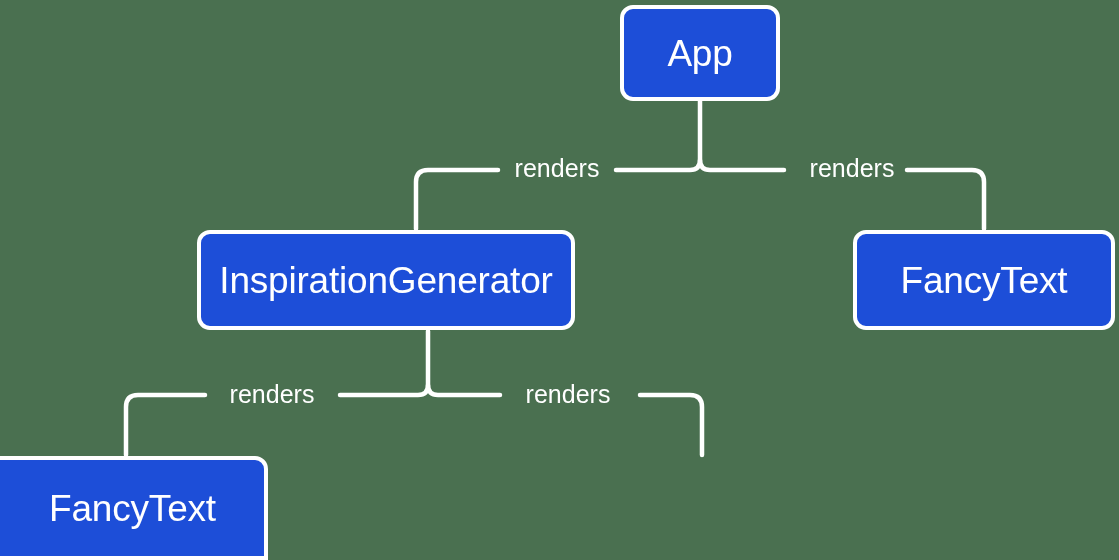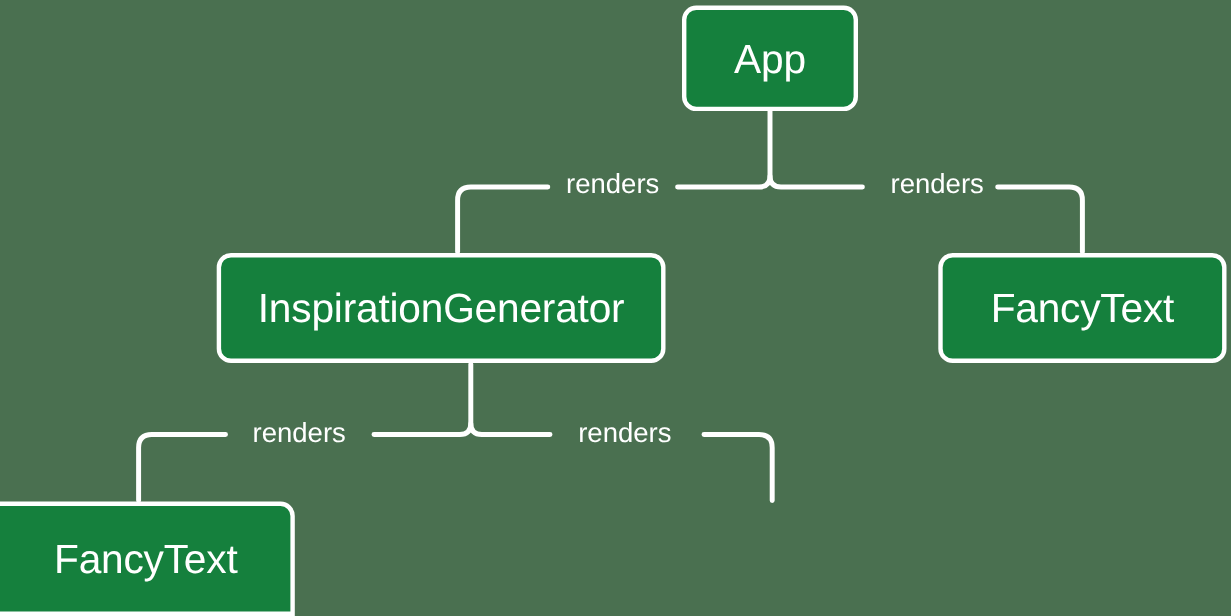--- a/index.html
+++ b/index.html
@@ -22,21 +22,21 @@
   #connector-layer {
     position: absolute;
     left: 0;
     top: 0;
     width: 1119px;
     height: 560px;
   }
   .node-box {
     position: absolute;
     box-sizing: border-box;
-    background: #15803d;
+    background: #1d4ed8;
     border: 4px solid #ffffff;
     border-radius: 13px;
     display: flex;
     align-items: center;
     justify-content: center;
   }
   .node-label {
     color: #ffffff;
     font-family: "Liberation Sans", sans-serif;
     font-size: 37px;
@@ -77,21 +77,21 @@
       <path d="M 205 395 L 138 395 Q 126 395 126 407 L 126 455"></path>
 
       <path d="M 640 395 L 690 395 Q 702 395 702 407 L 702 455"></path>
     </g>
   </svg>
 
   <div class="node-box" style="left:620px; top:5px; width:160px; height:96px;">
     <span class="node-label">App</span>
   </div>
 
-  <div class="node-box" style="left:197px; top:230px; width:408px; height:100px;">
+  <div class="node-box" style="left:197px; top:230px; width:378px; height:100px;">
     <span class="node-label">InspirationGenerator</span>
   </div>
 
   <div class="node-box" style="left:853px; top:230px; width:262px; height:100px;">
     <span class="node-label">FancyText</span>
   </div>
 
   <div class="node-box" style="left:-15px; top:456px; width:283px; height:104px; border-bottom-left-radius:0; border-bottom-right-radius:0;">
     <span class="node-label" style="margin-left:12px;">FancyText</span>
   </div>

